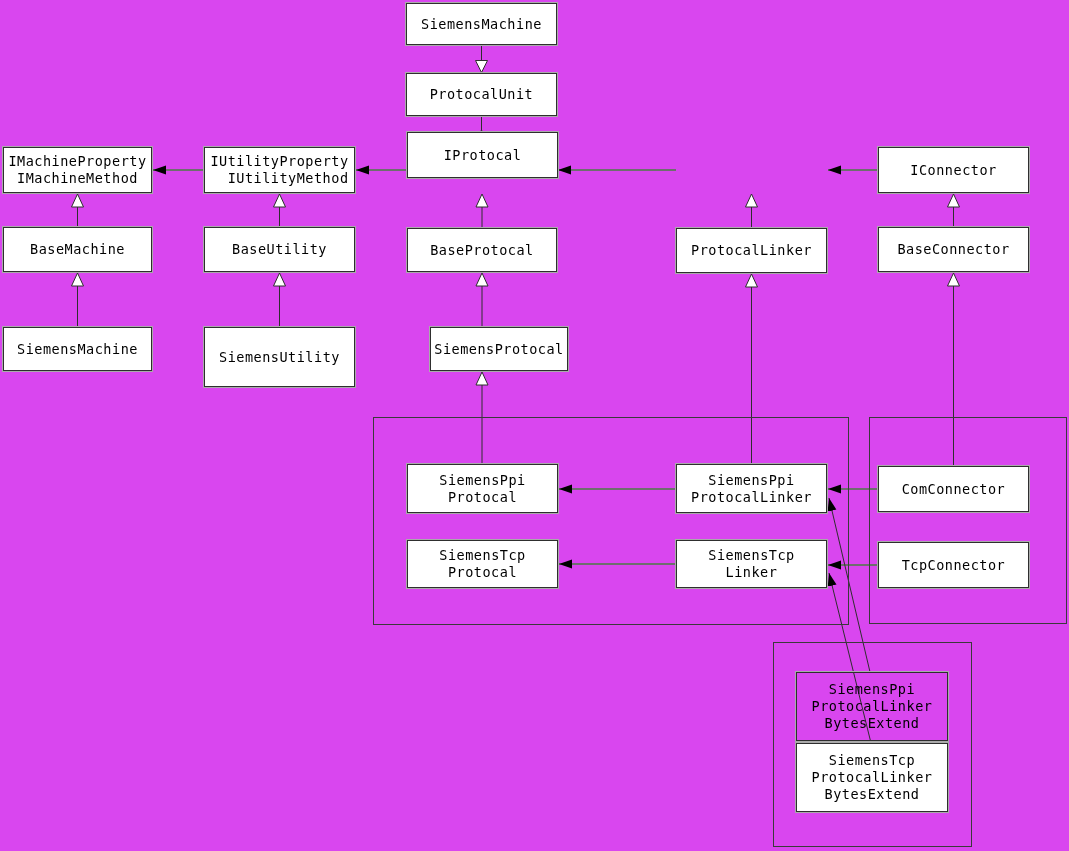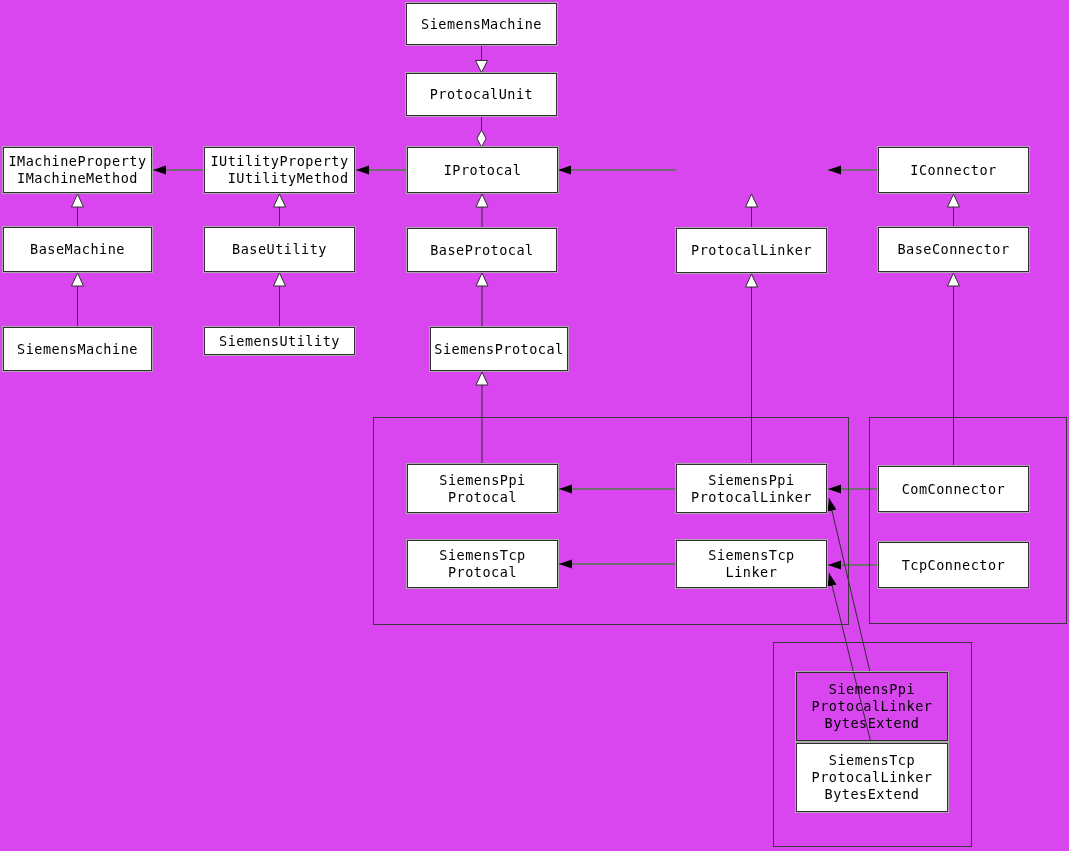--- a/index.html
+++ b/index.html
@@ -166,21 +166,21 @@
   <div class="class-box" style="left:3px; top:147px; width:149px; height:46px;">
     <span class="label">IMachineProperty
 IMachineMethod</span>
   </div>
 
   <div class="class-box" style="left:204px; top:147px; width:151px; height:46px;text-align:right;">
     <span class="label">IUtilityProperty
 IUtilityMethod</span>
   </div>
 
-  <div class="class-box" style="left:407px; top:147px; width:151px; height:46px;">
+  <div class="class-box" style="left:407px; top:132px; width:151px; height:46px;">
     <span class="label">IProtocal</span>
   </div>
 
 
   <div class="class-box" style="left:878px; top:147px; width:151px; height:46px;">
     <span class="label">IConnector</span>
   </div>
 
   <div class="class-box" style="left:3px; top:227px; width:149px; height:45px;">
     <span class="label">BaseMachine</span>
@@ -199,21 +199,21 @@
   </div>
 
   <div class="class-box" style="left:878px; top:227px; width:151px; height:45px;">
     <span class="label">BaseConnector</span>
   </div>
 
   <div class="class-box" style="left:3px; top:327px; width:149px; height:44px;">
     <span class="label">SiemensMachine</span>
   </div>
 
-  <div class="class-box" style="left:204px; top:327px; width:151px; height:28px;">
+  <div class="class-box" style="left:204px; top:327px; width:151px; height:60px;">
     <span class="label">SiemensUtility</span>
   </div>
 
   <div class="class-box" style="left:430px; top:327px; width:138px; height:44px;align-items:center;">
     <span class="label">SiemensProtocal</span>
   </div>
 
   <div class="class-box" style="left:407px; top:464px; width:151px; height:49px;">
     <span class="label">SiemensPpi
 Protocal</span>

